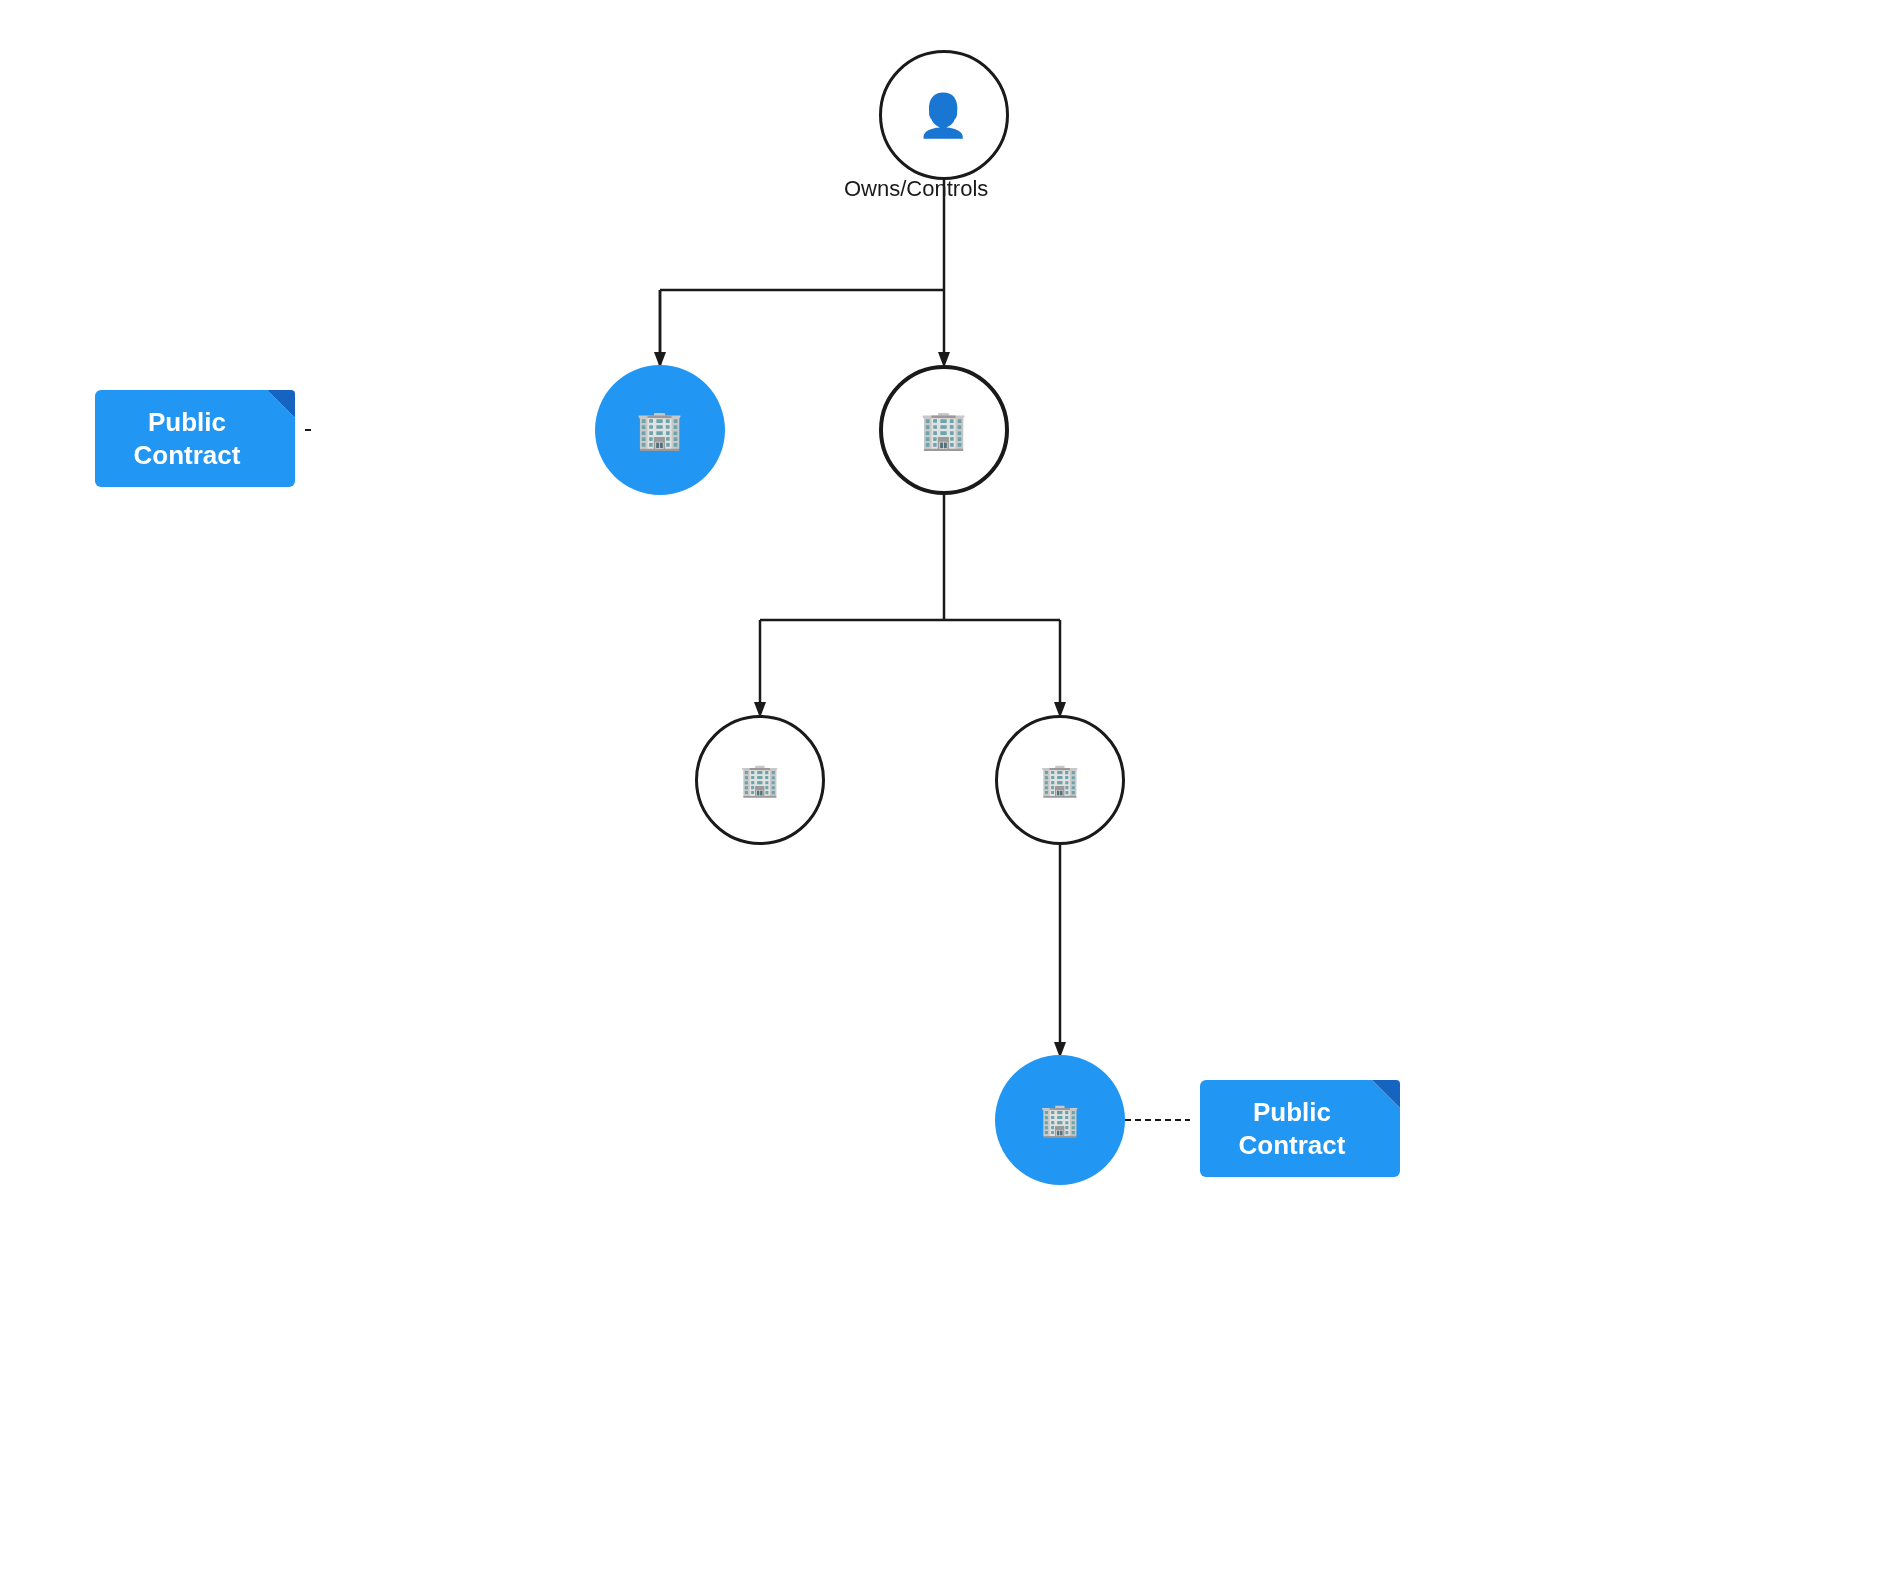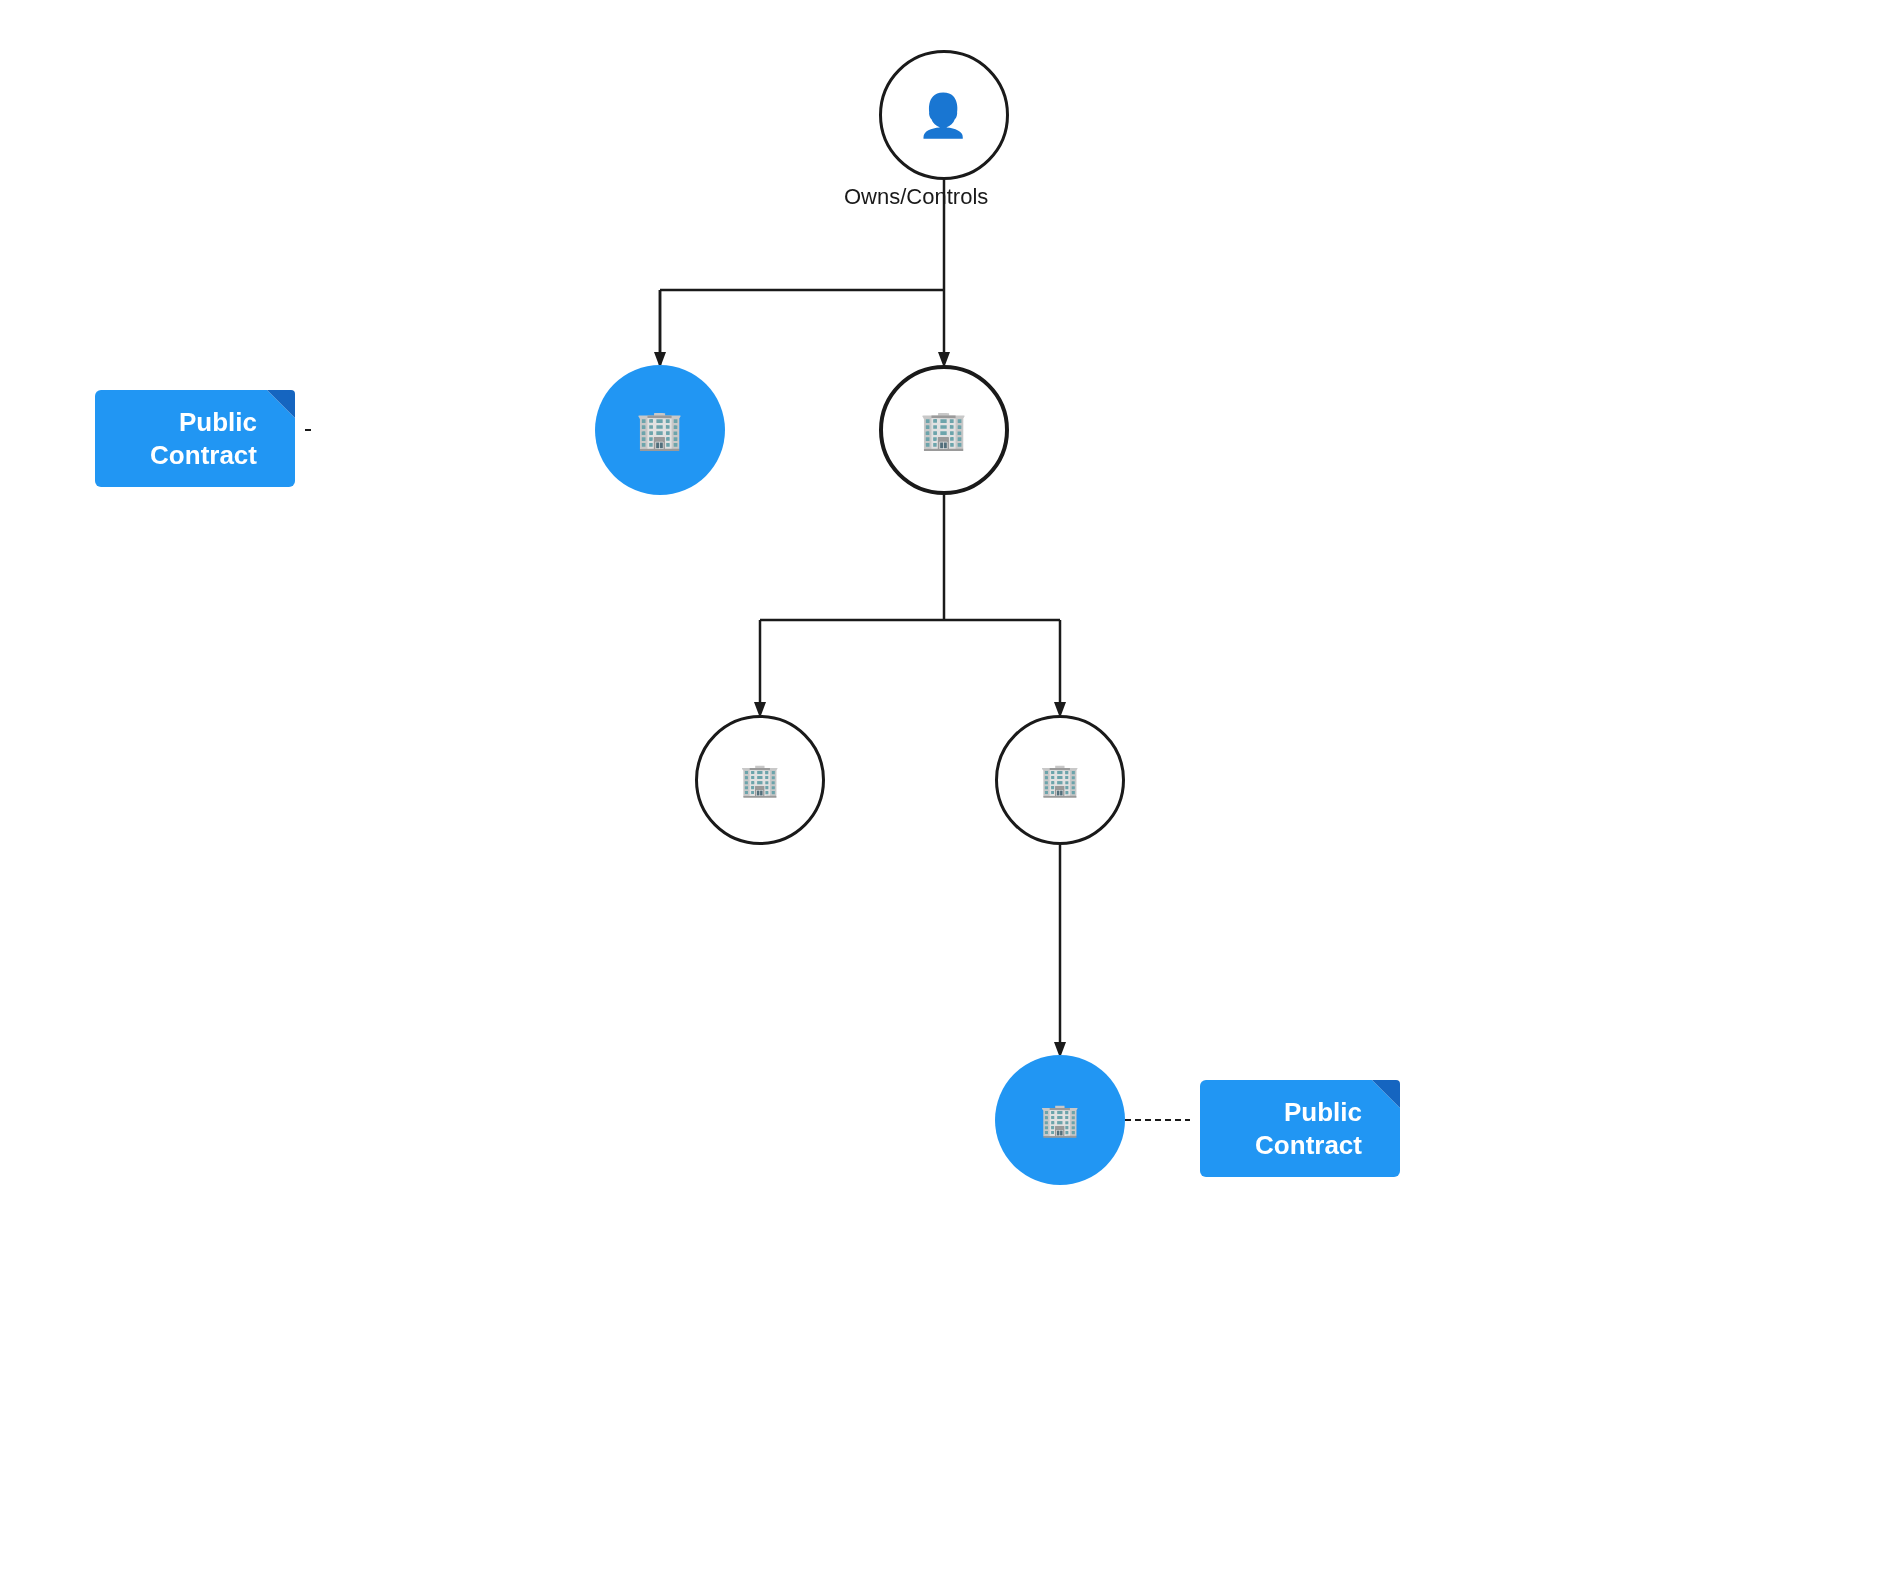--- a/index.html
+++ b/index.html
@@ -63,21 +63,21 @@
     }
     .contract-box {
       position: absolute;
       background: #2196F3;
       color: #fff;
       font-weight: 700;
       font-size: 26px;
       line-height: 1.25;
       padding: 16px 38px 16px 22px;
       border-radius: 6px 0 6px 6px;
-      text-align: right;
+      text-align: center;
       min-width: 160px;
     }
     .contract-box::before {
       content: '';
       position: absolute;
       top: 0;
       right: 0;
       width: 0;
       height: 0;
       border-style: solid;
@@ -131,21 +131,21 @@
 
     <line x1="305" y1="430" x2="315" y2="430" stroke="#1a1a1a" stroke-width="2" stroke-dasharray="6,4"></line>
 
     <line x1="1125" y1="1120" x2="1190" y2="1120" stroke="#1a1a1a" stroke-width="2" stroke-dasharray="6,4"></line>
   </svg>
 
   <div class="node node-person" style="width:130px;height:130px;left:879px;top:50px;">
     <span class="person-icon">👤</span>
   </div>
 
-  <div class="label-text" style="left:844px;top:184px;">Owns/Controls</div>
+  <div class="label-text" style="left:844px;top:176px;">Owns/Controls</div>
 
   <div class="node node-circle-blue" style="width:130px;height:130px;left:595px;top:365px;">
     <span class="building-icon">🏢</span>
   </div>
 
   <div class="node node-circle" style="width:130px;height:130px;left:879px;top:365px;border-width:4px;">
     <span class="building-icon">🏢</span>
   </div>
 
   <div class="node node-circle" style="width:130px;height:130px;left:695px;top:715px;">

